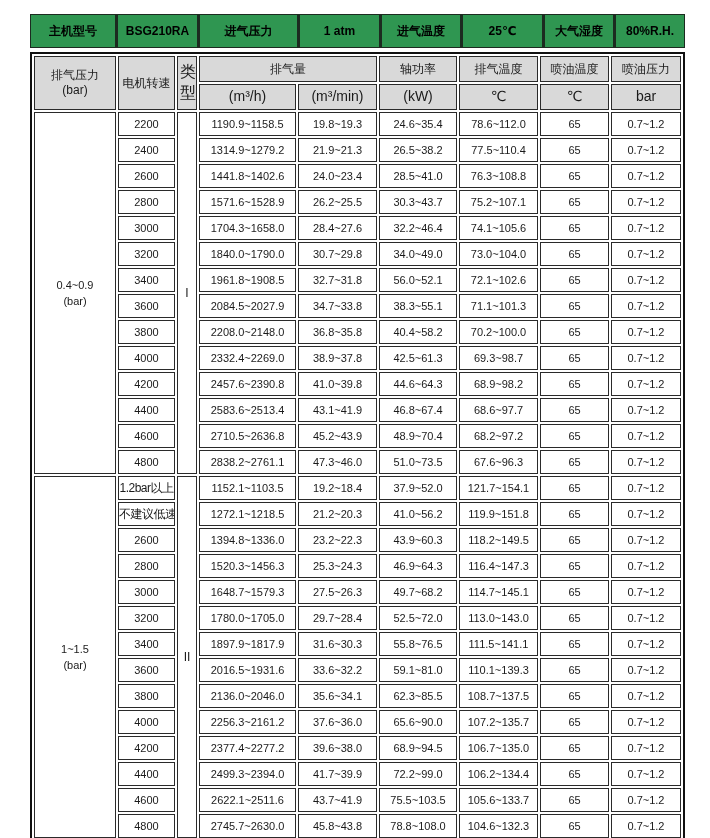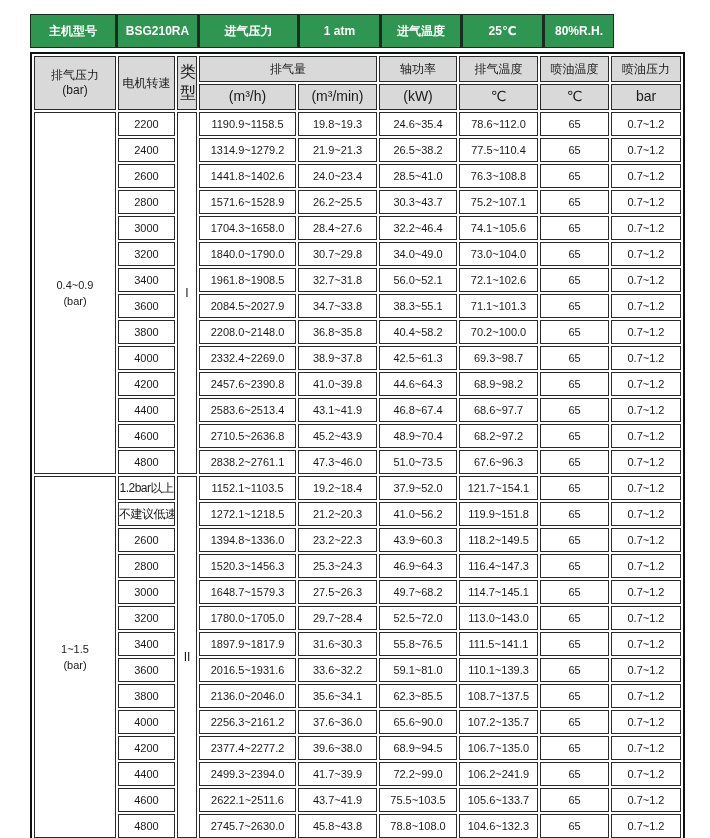--- a/index.html
+++ b/index.html
@@ -11,21 +11,21 @@
     overflow: hidden;
     position: relative;
   }
   .sheet { position: absolute; left: 30px; top: 14px; width: 655px; }
 
   
   .green-bar { display: flex; width: 655px; height: 34px; }
   .green-cell {
     background: #2f9651;
     border: 1px solid #1c2b20;
-    color: #ffffff;
+    color: #000000;
     font-size: 12px;
     font-weight: bold;
     display: flex; align-items: center; justify-content: center;
     white-space: nowrap;
   }
   .green-cell + .green-cell { border-left-width: 2px; }
 
   
   table.spec {
     margin-top: 4px;
@@ -56,20 +56,21 @@
 
 <div class="sheet">
 
   <div class="green-bar">
     <div class="green-cell" style="width:86px">主机型号</div>
     <div class="green-cell" style="width:82px">BSG210RA</div>
     <div class="green-cell" style="width:100px">进气压力</div>
     <div class="green-cell" style="width:82px">1 atm</div>
     <div class="green-cell" style="width:81px">进气温度</div>
     <div class="green-cell" style="width:82px">25℃</div>
+    <div class="green-cell" style="width:71px">大气湿度</div>
     <div class="green-cell" style="width:71px">80%R.H.</div>
   </div>
 
   <table class="spec">
     <colgroup>
       <col style="width:82px">
         <col style="width:57px">
         <col style="width:20px">
       <col style="width:97px">
         <col style="width:79px">
@@ -335,21 +336,21 @@
           <td class="cell">68.9~94.5</td>
           <td class="cell">106.7~135.0</td>
           <td class="cell">65</td>
           <td class="cell">0.7~1.2</td>
         </tr>
         <tr>
           <td class="cell">4400</td>
           <td class="cell">2499.3~2394.0</td>
           <td class="cell">41.7~39.9</td>
           <td class="cell">72.2~99.0</td>
-          <td class="cell">106.2~241.9</td>
+          <td class="cell">106.2~134.4</td>
           <td class="cell">65</td>
           <td class="cell">0.7~1.2</td>
         </tr>
         <tr>
           <td class="cell">4600</td>
           <td class="cell">2622.1~2511.6</td>
           <td class="cell">43.7~41.9</td>
           <td class="cell">75.5~103.5</td>
           <td class="cell">105.6~133.7</td>
           <td class="cell">65</td>

